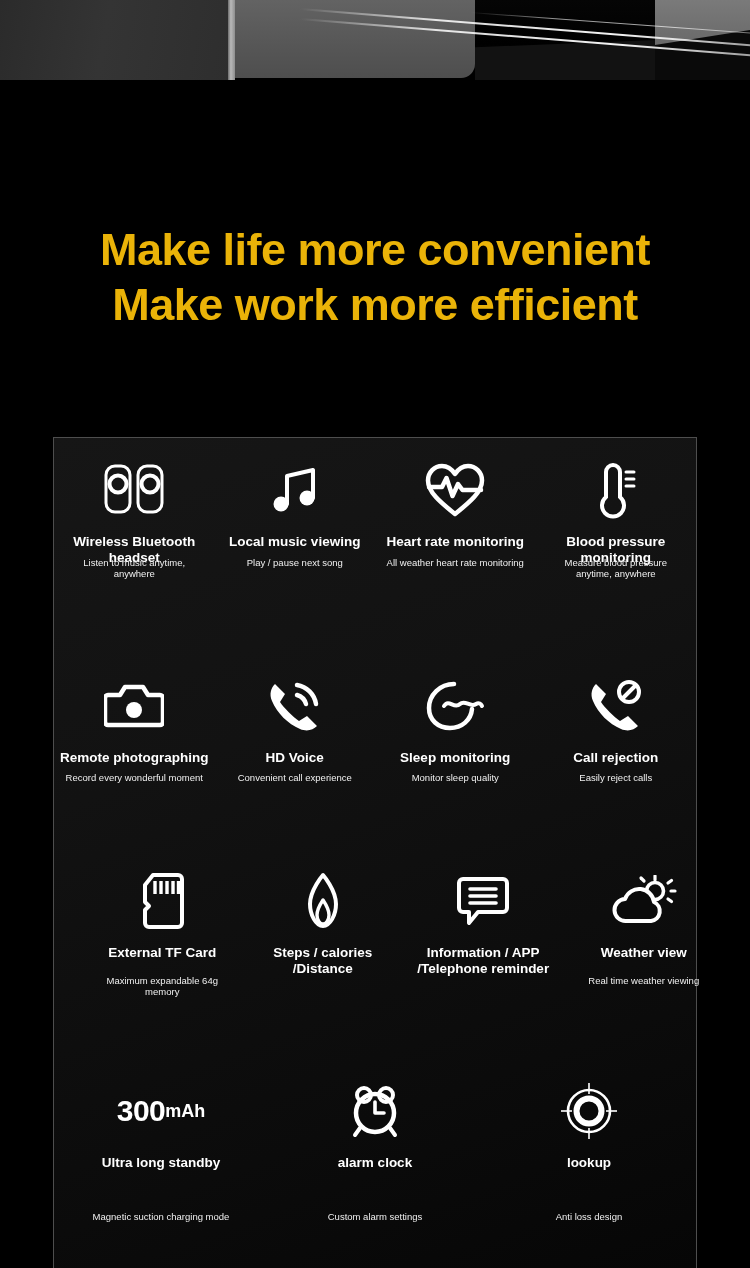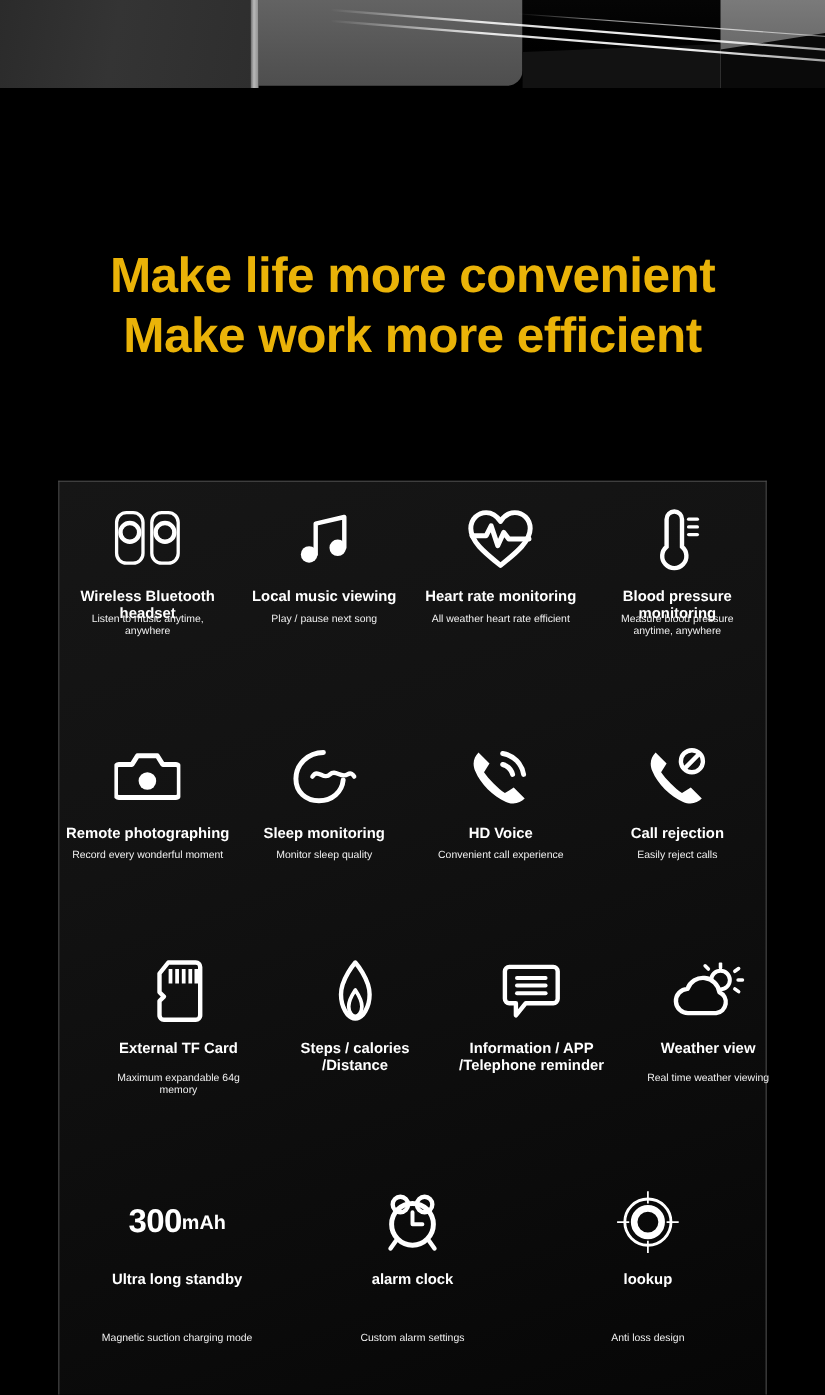--- a/index.html
+++ b/index.html
@@ -208,21 +208,21 @@
     </div>
 
     <div class="feature-cell">
       <div class="icon-box">
         <svg width="62" height="56" viewBox="0 0 62 56">
           <path d="M31 52 C16 40 4 30 4 18.5 C4 10 10.5 4 18 4 C23.5 4 28 7.5 31 12 C34 7.5 38.5 4 44 4 C51.5 4 58 10 58 18.5 C58 30 46 40 31 52 Z" fill="none" stroke="#fff" stroke-width="4.5" stroke-linejoin="round"></path>
           <path d="M5 25 H18 L22.5 16 L28.5 34 L34 22 L38.5 28 H57" fill="none" stroke="#fff" stroke-width="4.5" stroke-linecap="round" stroke-linejoin="round"></path>
         </svg>
       </div>
       <div class="f-title">Heart rate monitoring</div>
-      <div class="f-sub">All weather heart rate efficient</div>
+      <div class="f-sub">All weather heart rate monitoring</div>
     </div>
 
     <div class="feature-cell">
       <div class="icon-box">
         <svg width="48" height="58" viewBox="0 0 48 58">
           <path d="M14 36 V11 a7 7 0 0 1 14 0 V36 a11 11 0 1 1 -14 0 Z" fill="none" stroke="#fff" stroke-width="4"></path>
           <line x1="34" y1="11" x2="42" y2="11" stroke="#fff" stroke-width="3" stroke-linecap="round"></line>
           <line x1="34" y1="18" x2="42" y2="18" stroke="#fff" stroke-width="3" stroke-linecap="round"></line>
           <line x1="34" y1="25" x2="42" y2="25" stroke="#fff" stroke-width="3" stroke-linecap="round"></line>
         </svg>
@@ -240,39 +240,39 @@
           <path d="M4 14 h12 l5 -8 h18 l5 8 h12 a3 3 0 0 1 3 3 v24 a3 3 0 0 1 -3 3 H4 a3 3 0 0 1 -3 -3 V17 a3 3 0 0 1 3 -3 Z" fill="none" stroke="#fff" stroke-width="4.5" stroke-linejoin="round"></path>
           <circle cx="30" cy="29" r="8" fill="#fff"></circle>
         </svg>
       </div>
       <div class="f-title">Remote photographing</div>
       <div class="f-sub">Record every wonderful moment</div>
     </div>
 
     <div class="feature-cell">
       <div class="icon-box">
-        <svg width="62" height="52" viewBox="0 0 62 52">
-          <path d="M30 4 C16 4 5 15 5 28 C5 40 14 48 26 48 C38 48 47 40 48 29" fill="none" stroke="#fff" stroke-width="4.5" stroke-linecap="round"></path>
-          <path d="M20 26 C25 18 30 30 36 24 C41 19 46 28 52 24 C55 22 57 24 58 26" fill="none" stroke="#fff" stroke-width="4" stroke-linecap="round" stroke-linejoin="round"></path>
-        </svg>
-      </div>
-      <div class="f-title">Sleep monitoring</div>
-      <div class="f-sub">Monitor sleep quality</div>
-    </div>
-
-    <div class="feature-cell">
-      <div class="icon-box">
         <svg width="56" height="56" viewBox="0 0 56 56">
           <path d="M8 6 C4 10 2 16 5 23 C10 35 21 46 33 51 C40 54 46 52 50 48 L40 38 L32 43 C26 39 17 30 13 24 L18 16 Z" fill="#fff"></path>
           <path d="M30 17 a13 13 0 0 1 9 9" fill="none" stroke="#fff" stroke-width="4.5" stroke-linecap="round"></path>
           <path d="M30 7 a23 23 0 0 1 19 19" fill="none" stroke="#fff" stroke-width="4.5" stroke-linecap="round"></path>
         </svg>
       </div>
       <div class="f-title">HD Voice</div>
       <div class="f-sub">Convenient call experience</div>
+    </div>
+
+    <div class="feature-cell">
+      <div class="icon-box">
+        <svg width="62" height="52" viewBox="0 0 62 52">
+          <path d="M30 4 C16 4 5 15 5 28 C5 40 14 48 26 48 C38 48 47 40 48 29" fill="none" stroke="#fff" stroke-width="4.5" stroke-linecap="round"></path>
+          <path d="M20 26 C25 18 30 30 36 24 C41 19 46 28 52 24 C55 22 57 24 58 26" fill="none" stroke="#fff" stroke-width="4" stroke-linecap="round" stroke-linejoin="round"></path>
+        </svg>
+      </div>
+      <div class="f-title">Sleep monitoring</div>
+      <div class="f-sub">Monitor sleep quality</div>
     </div>
 
     <div class="feature-cell">
       <div class="icon-box">
         <svg width="56" height="56" viewBox="0 0 56 56">
           <path d="M8 6 C4 10 2 16 5 23 C10 35 21 46 33 51 C40 54 46 52 50 48 L40 38 L32 43 C26 39 17 30 13 24 L18 16 Z" fill="#fff"></path>
           <circle cx="41" cy="14" r="10" fill="none" stroke="#fff" stroke-width="4"></circle>
           <line x1="34.5" y1="20.5" x2="47.5" y2="7.5" stroke="#fff" stroke-width="4" stroke-linecap="round"></line>
         </svg>
       </div>

